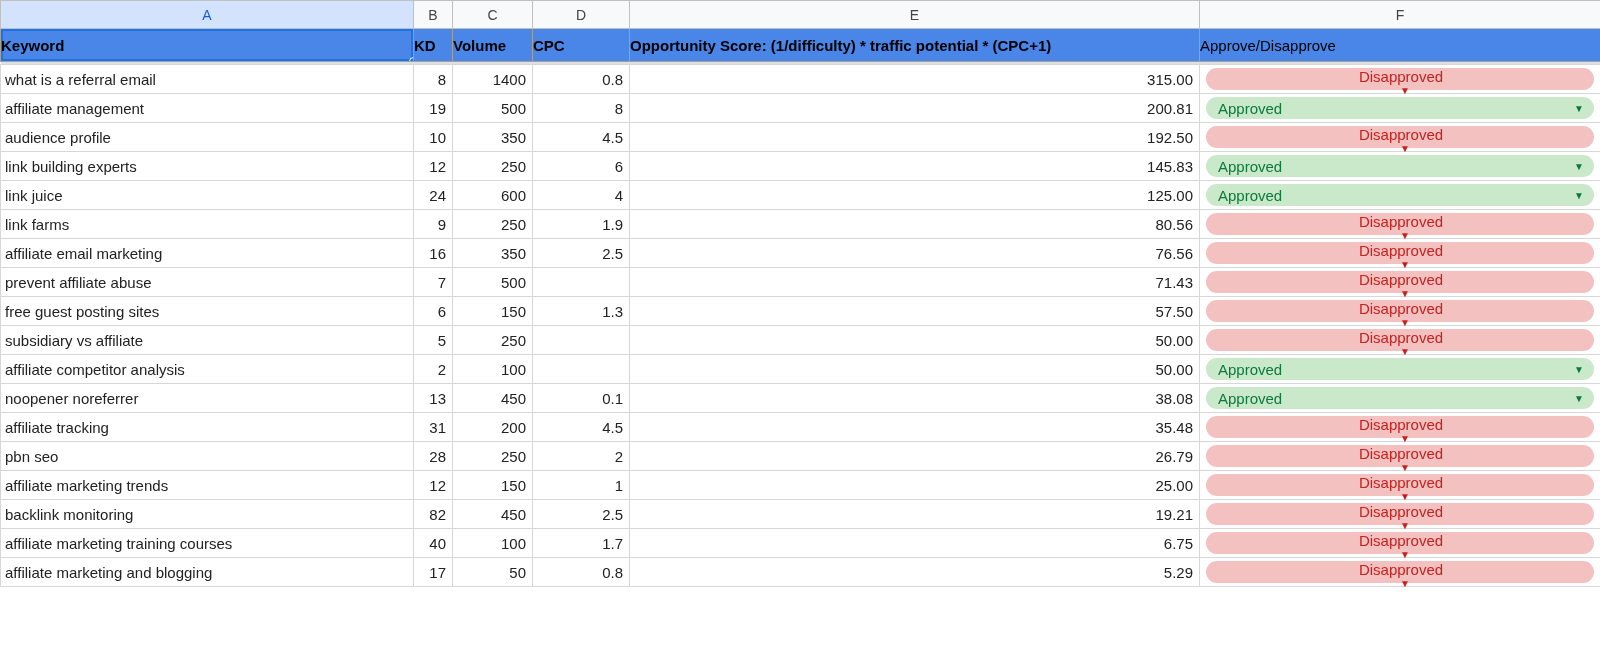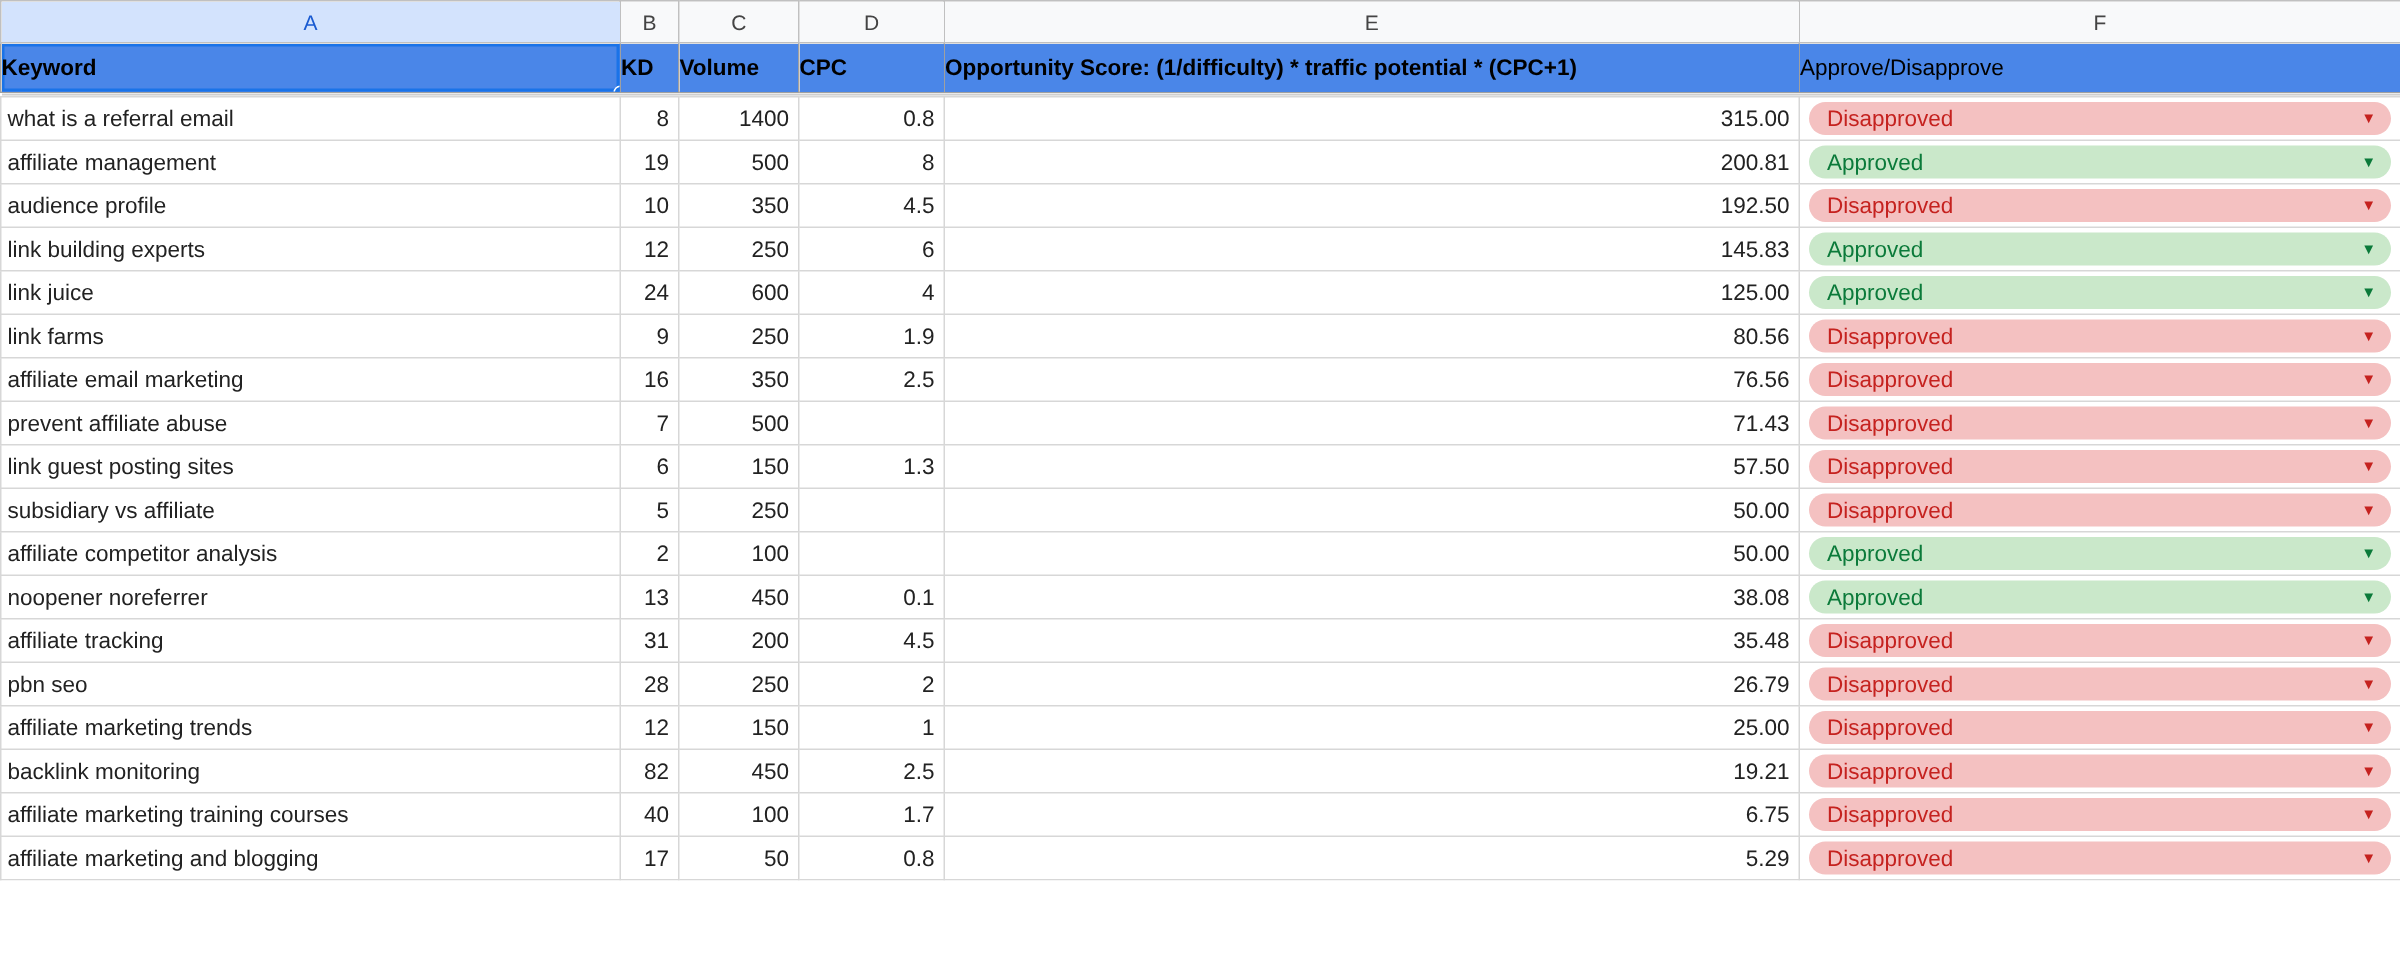--- a/index.html
+++ b/index.html
@@ -89,20 +89,21 @@
     cursor: pointer;
   }
   .chip.approved {
     background: #cae8ca;
     color: #0b7a3a;
     text-align: right;
   }
   .chip.disapproved {
     background: #f4c1c1;
     color: #c5221f;
+    flex-direction: column;
   }
   .chip .caret {
     font-size: 10px;
     margin-left: 8px;
   }
   .chip.approved .caret { color: #0b7a3a; }
   .chip.disapproved .caret { color: #c5221f; }
   .chip-cell { padding: 0 4px !important; }
   .hdr-shadow-row td {
     height: 3px;
@@ -246,21 +247,21 @@
         <td class="txt-r"></td>
         <td class="txt-r">71.43</td>
         <td class="chip-cell">
           <div class="chip disapproved">
             <span>Disapproved</span>
             <span class="caret">▼</span>
           </div>
         </td>
       </tr>
       <tr class="data-row">
-        <td class="txt-l">link guest posting sites</td>
+        <td class="txt-l">free guest posting sites</td>
         <td class="txt-r">6</td>
         <td class="txt-r">150</td>
         <td class="txt-r">1.3</td>
         <td class="txt-r">57.50</td>
         <td class="chip-cell">
           <div class="chip disapproved">
             <span>Disapproved</span>
             <span class="caret">▼</span>
           </div>
         </td>

